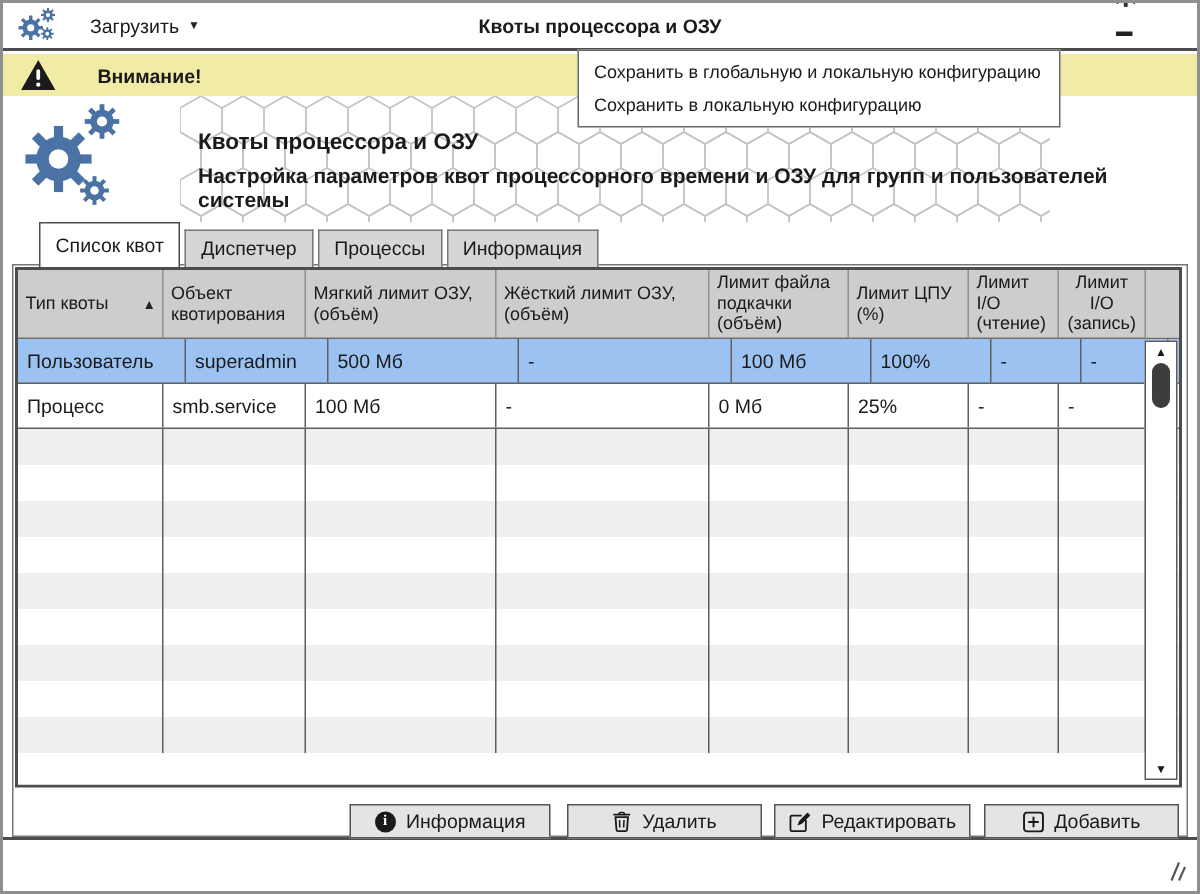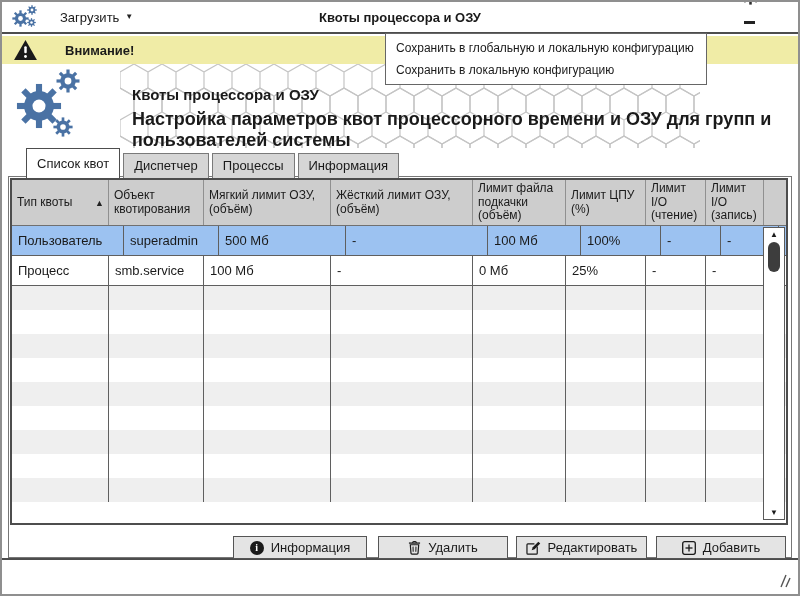--- a/index.html
+++ b/index.html
@@ -28,21 +28,21 @@
   .ic-close{font-size:17px;font-weight:700;color:#222;line-height:1;margin-right:4px;}
   
   .warnbar{position:absolute;left:0;top:34px;width:796px;height:28px;background:#f0eca6;
     display:flex;align-items:center;gap:8px;padding-left:12px;}
   .warn-label{font-size:13px;font-weight:700;padding-left:20px;}
   
   .header-sec{position:absolute;left:0;top:62px;width:796px;height:84px;background:#fff;}
   .hex-bg{position:absolute;left:118px;top:0;}
   .biggears{position:absolute;left:14px;top:4px;width:66px;height:76px;color:#4a72a4;}
   .h-title{position:absolute;left:130px;top:22px;font-size:15px;font-weight:700;}
-  .h-sub{position:absolute;left:130px;top:45px;font-size:18px;font-weight:700;}
+  .h-sub{position:absolute;left:130px;top:45px;font-size:14px;font-weight:700;}
   
   .tabs{position:absolute;left:24px;top:146px;height:30px;display:flex;align-items:flex-end;gap:3px;z-index:3;}
   .tab{height:25px;line-height:24px;background:#d6d6d6;border:1px solid #7a7a7a;border-bottom:none;
     padding:0 10px;font-size:13px;white-space:nowrap;}
   .tab.active{height:30px;line-height:29px;background:#fff;border-color:#4d4d4d;}
   
   .panel{position:absolute;left:6px;top:174px;width:784px;height:382px;border:1px solid #777;background:#fff;}
   
   .tablebox{position:absolute;left:8px;top:176px;width:778px;height:347px;border:2px solid #4d4d4d;background:#fff;z-index:2;}
   .thead{display:flex;height:46px;background:#cdcdcd;border-bottom:1px solid #707070;}
@@ -207,21 +207,21 @@
         </div>
         <div class="th" style="width: 93px;">
           <span class="th-label">Лимит файла подкачки (объём)</span>
         </div>
         <div class="th" style="width: 80px;">
           <span class="th-label">Лимит ЦПУ (%)</span>
         </div>
         <div class="th" style="width: 60px;">
           <span class="th-label">Лимит I/O (чтение)</span>
         </div>
-        <div class="th" style="width: 58px;">
+        <div class="th" style="width: 58px; text-align: center;">
           <span class="th-label">Лимит I/O (запись)</span>
         </div>
         <div class="th th-corner"></div>
       </div>
     <div class="tbody" id="tbody">
         <div class="tr sel">
           <div class="td" style="width: 112px;">Пользователь</div>
           <div class="td" style="width: 95px;">superadmin</div>
           <div class="td" style="width: 127px;">500 Мб</div>
           <div class="td" style="width: 142px;">-</div>

